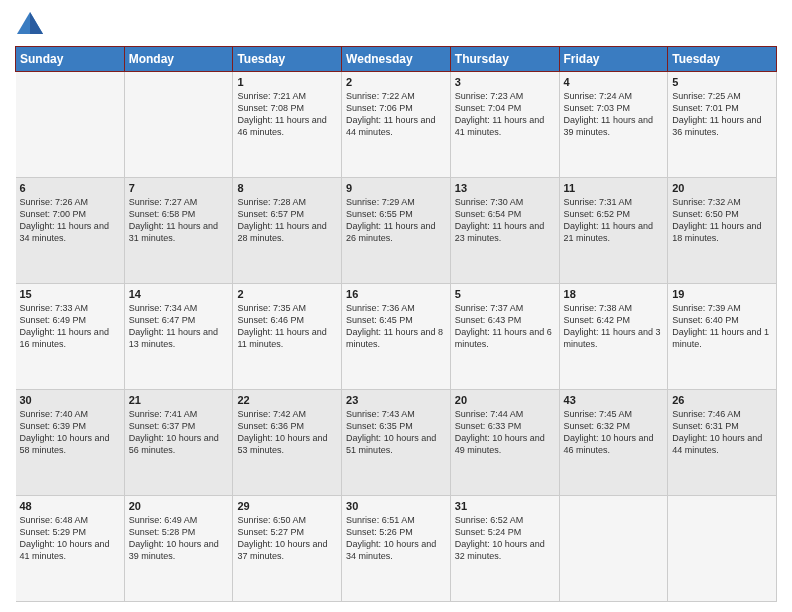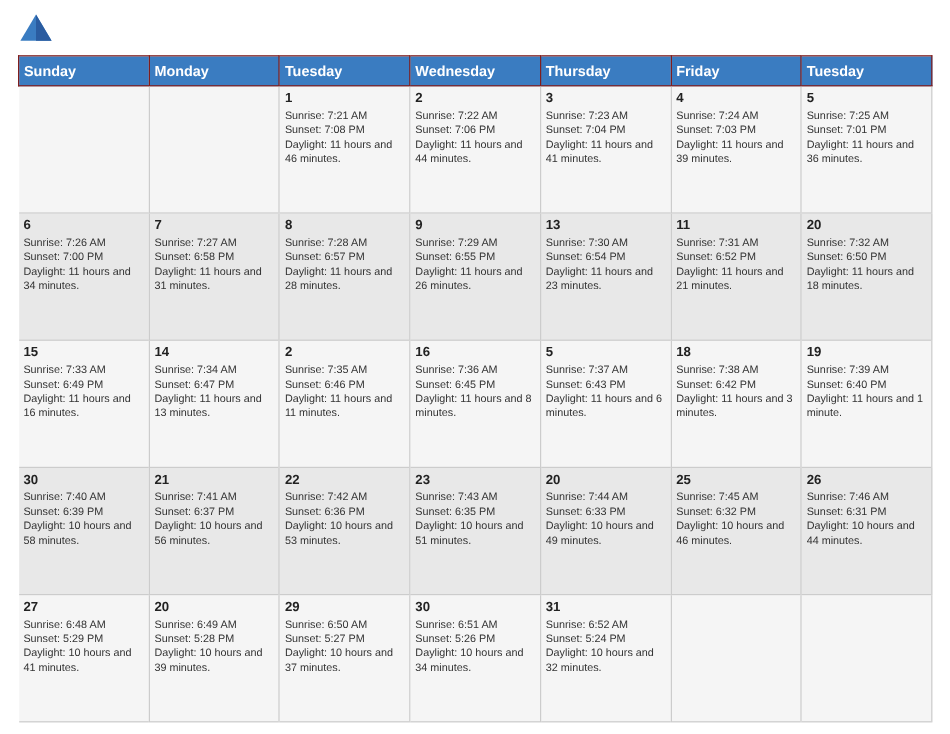--- a/index.html
+++ b/index.html
@@ -239,31 +239,31 @@
           </td>
           <td>
             <span class="day-num">23</span>
             <div class="cell-text">Sunrise: 7:43 AM<br>Sunset: 6:35 PM<br>Daylight: 10 hours and 51 minutes.</div>
           </td>
           <td>
             <span class="day-num">20</span>
             <div class="cell-text">Sunrise: 7:44 AM<br>Sunset: 6:33 PM<br>Daylight: 10 hours and 49 minutes.</div>
           </td>
           <td>
-            <span class="day-num">25</span>
+            <span class="day-num">43</span>
             <div class="cell-text">Sunrise: 7:45 AM<br>Sunset: 6:32 PM<br>Daylight: 10 hours and 46 minutes.</div>
           </td>
           <td>
             <span class="day-num">26</span>
             <div class="cell-text">Sunrise: 7:46 AM<br>Sunset: 6:31 PM<br>Daylight: 10 hours and 44 minutes.</div>
           </td>
         </tr>
         <tr>
           <td>
-            <span class="day-num">27</span>
+            <span class="day-num">48</span>
             <div class="cell-text">Sunrise: 6:48 AM<br>Sunset: 5:29 PM<br>Daylight: 10 hours and 41 minutes.</div>
           </td>
           <td>
             <span class="day-num">20</span>
             <div class="cell-text">Sunrise: 6:49 AM<br>Sunset: 5:28 PM<br>Daylight: 10 hours and 39 minutes.</div>
           </td>
           <td>
             <span class="day-num">29</span>
             <div class="cell-text">Sunrise: 6:50 AM<br>Sunset: 5:27 PM<br>Daylight: 10 hours and 37 minutes.</div>
           </td>

